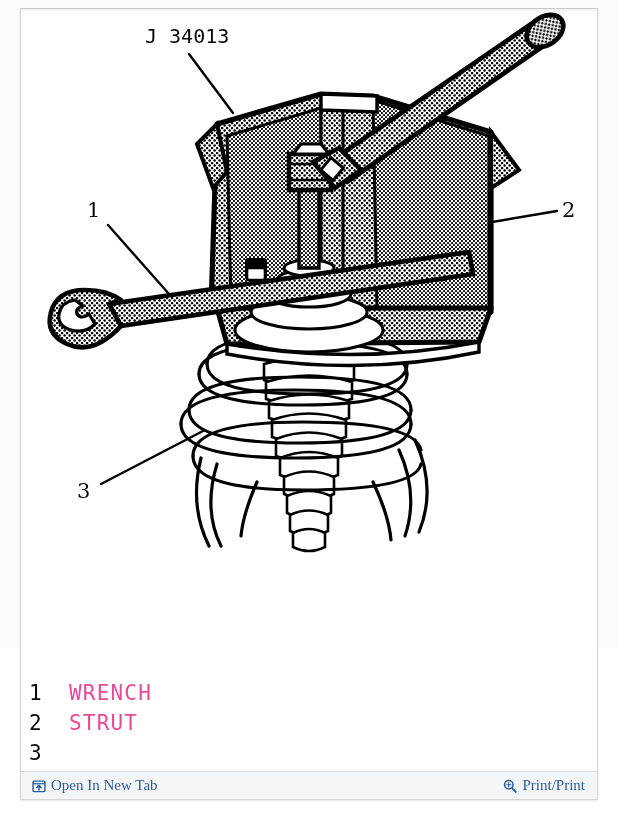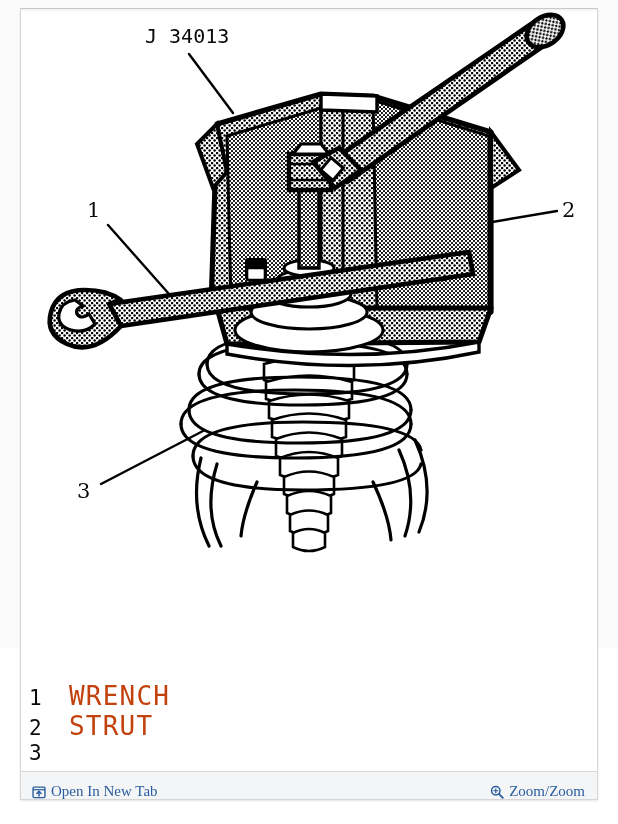--- a/index.html
+++ b/index.html
@@ -71,37 +71,37 @@
   .legend-num {
     width: 40px;
     font-family: "DejaVu Sans Mono", monospace;
     font-size: 21px;
     font-weight: 400;
     color: #0a0a0a;
     letter-spacing: 0px;
   }
   .legend-label {
     font-family: "DejaVu Sans Mono", monospace;
-    font-size: 26px;
+    font-size: 21px;
     font-weight: 400;
-    color: #c2410c;
+    color: #ec4899;
     letter-spacing: 1.2px;
   }
 
   
   .action-bar {
     position: absolute;
     left: 0;
     bottom: 0;
     width: 576px;
     height: 28px;
     background: #f4f5f7;
     border-top: 1px solid #d8dade;
     display: flex;
-    align-items: flex-end;
+    align-items: center;
     justify-content: space-between;
     box-sizing: border-box;
     padding: 0 12px 0 10px;
   }
   .action-link {
     display: inline-flex;
     align-items: center;
     gap: 5px;
     color: #2a5d9f;
     font-family: "Liberation Serif", serif;
@@ -328,18 +328,18 @@
       </a>
 
       <a class="action-link" href="#">
         <span class="action-icon">
           <svg width="14" height="14" viewBox="0 0 16 16" xmlns="http://www.w3.org/2000/svg">
             <circle cx="6.6" cy="6.6" r="4.8" fill="none" stroke="#2a5d9f" stroke-width="1.7"></circle>
             <path d="M10.2 10.2 L14.6 14.6" stroke="#2a5d9f" stroke-width="2.1" stroke-linecap="round"></path>
             <path d="M6.6 4.3 V8.9 M4.3 6.6 H8.9" stroke="#2a5d9f" stroke-width="1.35" stroke-linecap="round"></path>
           </svg>
         </span>
-        <span>Zoom/Zoom</span>
+        <span>Print/Print</span>
       </a>
     </div>
 
   </div>
 </div>
 
 </body></html>

